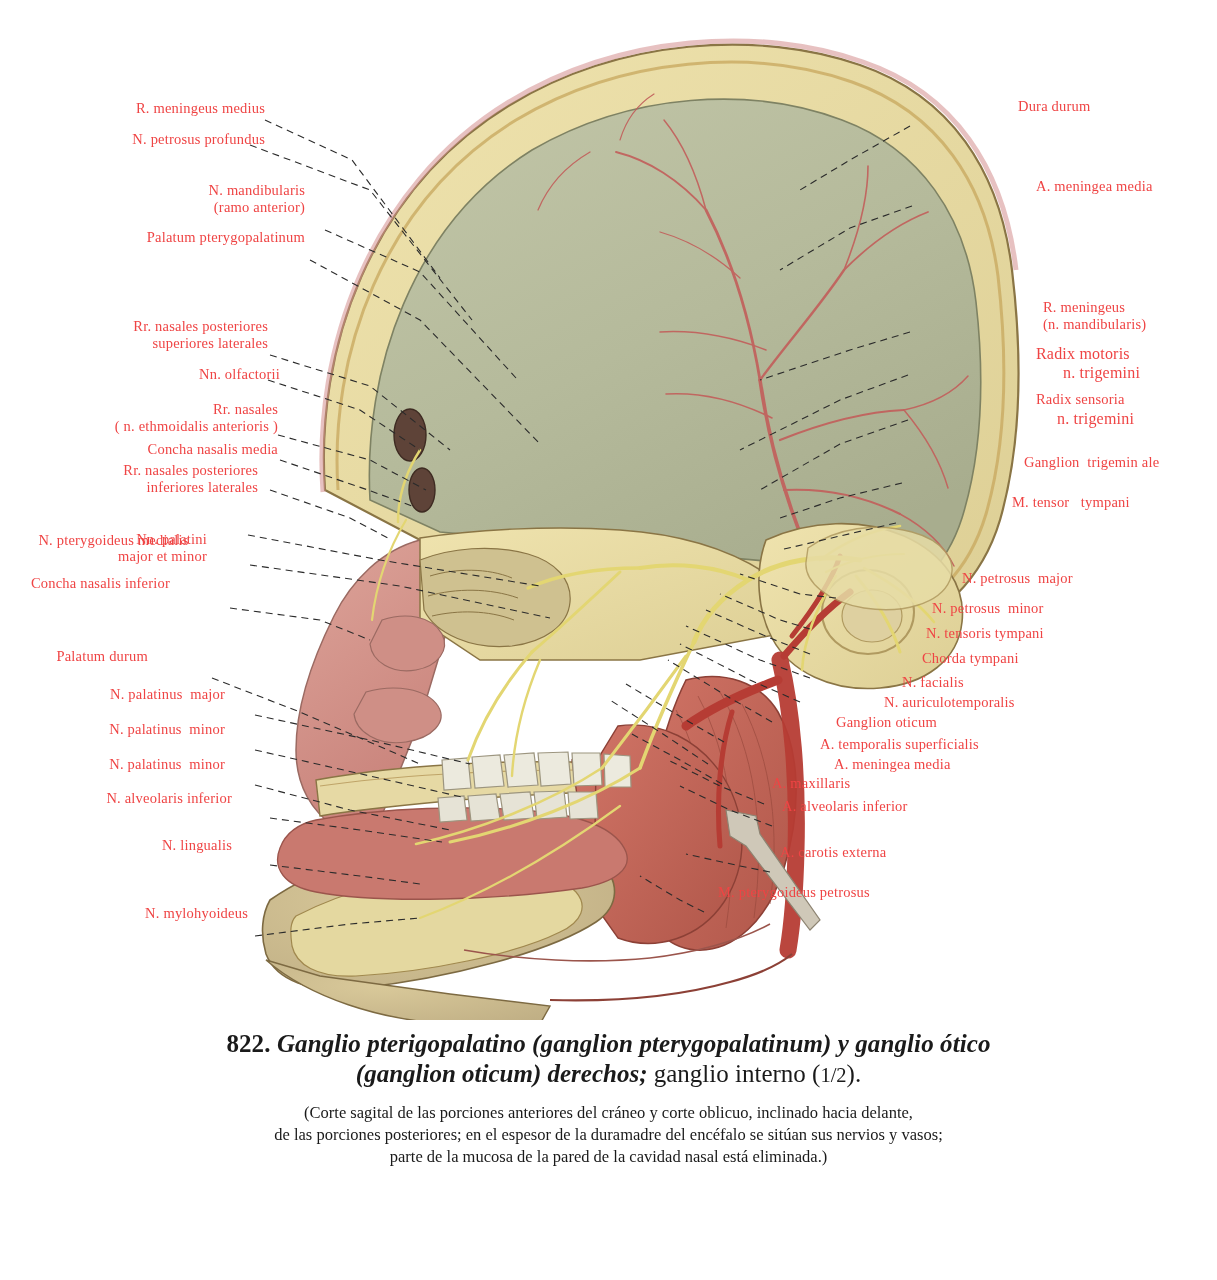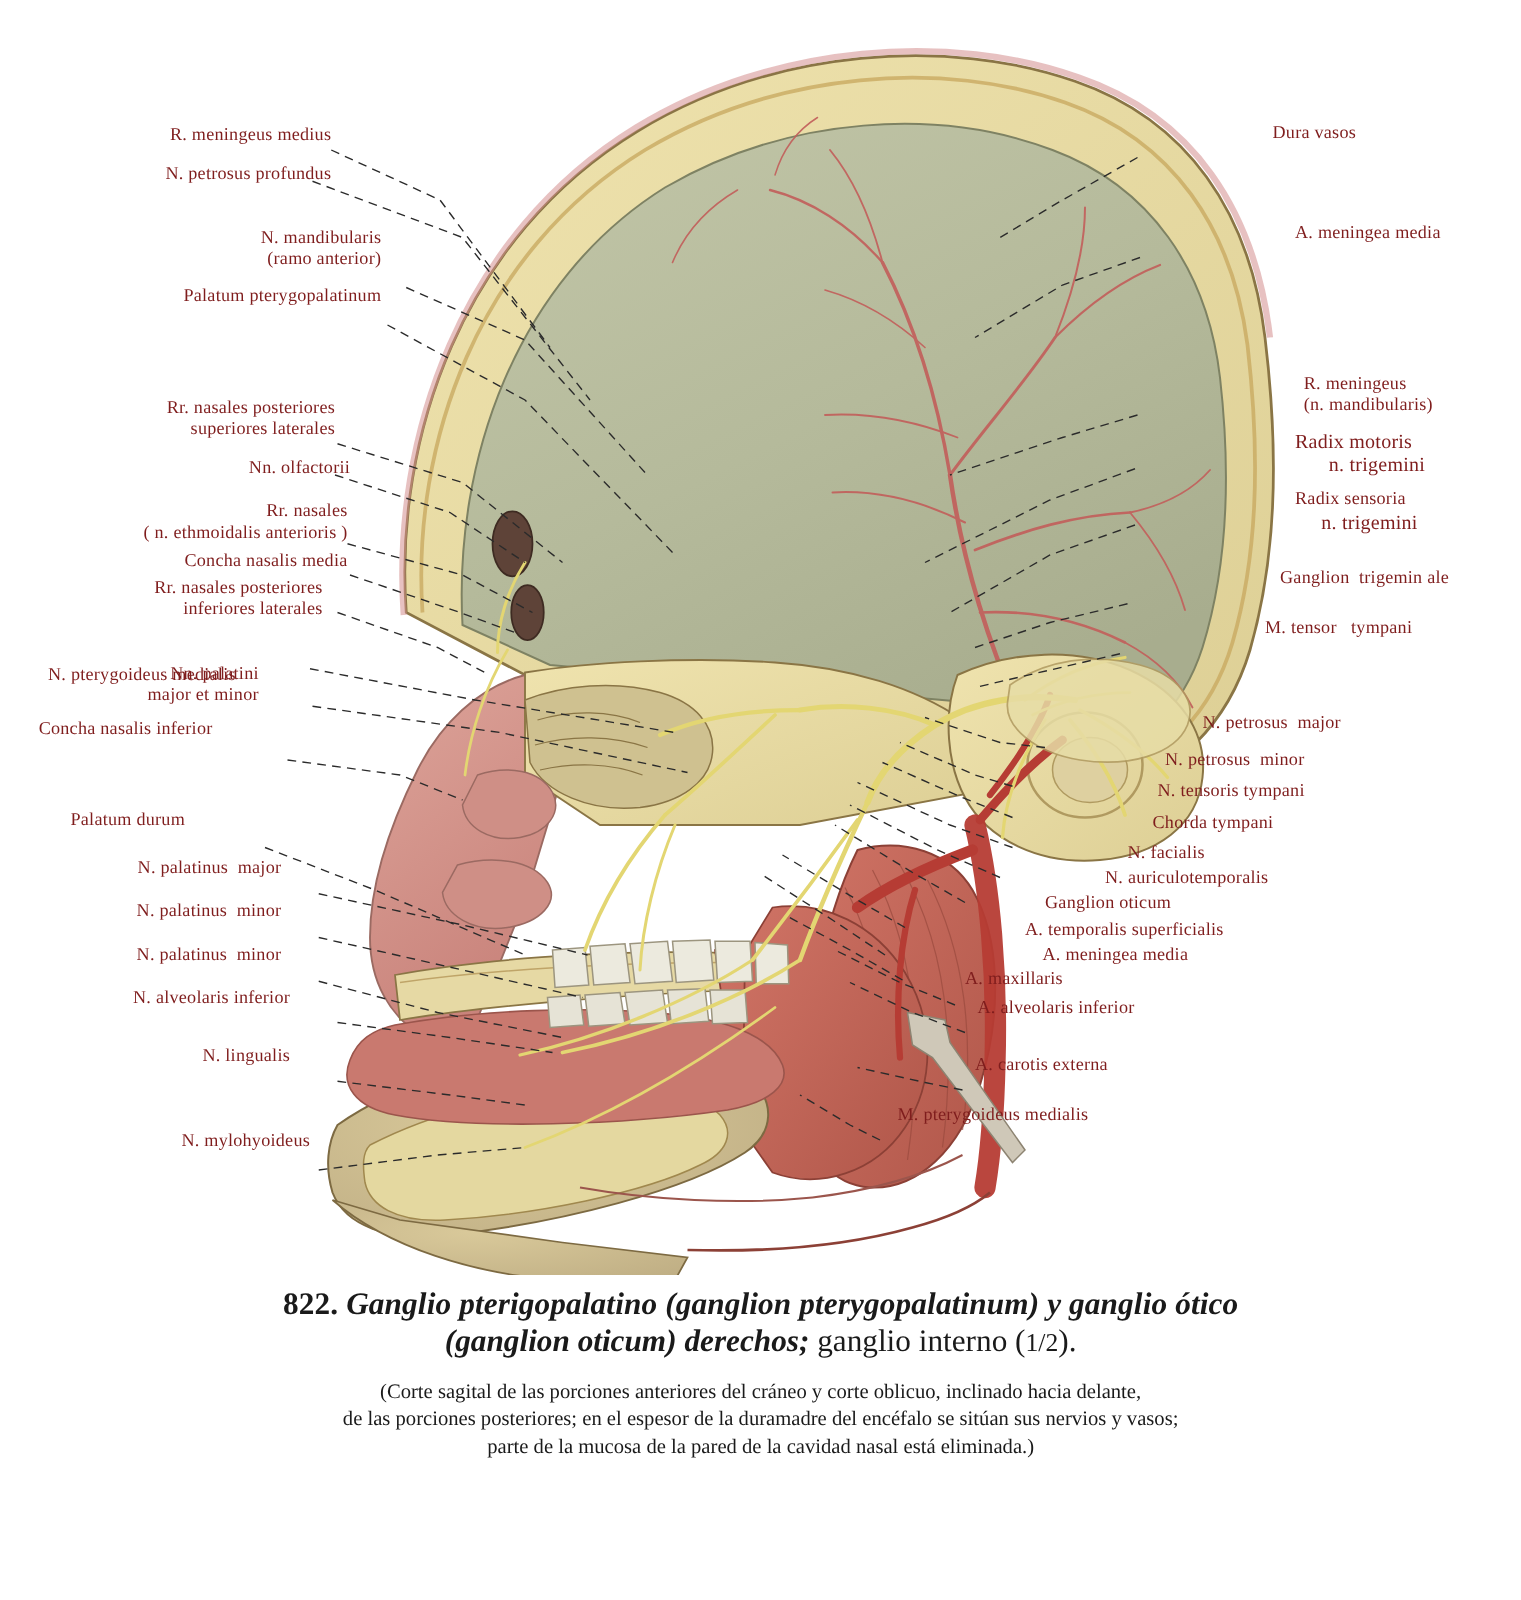--- a/index.html
+++ b/index.html
@@ -38,21 +38,21 @@
     left: 0;
     top: 0;
   }
 
   
   .label {
     position: absolute;
     font-family: "Liberation Serif", serif;
     font-size: 14.5px;
     line-height: 1.18;
-    color: #7f1d1d;
+    color: #ef4444;
     white-space: pre;
     letter-spacing: 0.2px;
   }
   .label.left {
     text-align: right;
   }
   .label.right {
     text-align: left;
   }
   .label.big {
@@ -348,21 +348,21 @@
 major et minor</div>
   <div class="label left" style="left:0px; top:575px; width:170px;">Concha nasalis inferior</div>
   <div class="label left" style="left:0px; top:648px; width:148px;">Palatum durum</div>
   <div class="label left" style="left:0px; top:686px; width:225px;">N. palatinus  major</div>
   <div class="label left" style="left:0px; top:721px; width:225px;">N. palatinus  minor</div>
   <div class="label left" style="left:0px; top:756px; width:225px;">N. palatinus  minor</div>
   <div class="label left" style="left:0px; top:790px; width:232px;">N. alveolaris inferior</div>
   <div class="label left" style="left:0px; top:837px; width:232px;">N. lingualis</div>
   <div class="label left" style="left:0px; top:905px; width:248px;">N. mylohyoideus</div>
 
-  <div class="label right" style="left:1018px; top:98px;">Dura vasos</div>
+  <div class="label right" style="left:1018px; top:98px;">Dura durum</div>
   <div class="label right" style="left:1036px; top:178px;">A. meningea media</div>
   <div class="label right" style="left:1043px; top:299px;">R. meningeus
 (n. mandibularis)</div>
   <div class="label right big" style="left:1036px; top:345px;">Radix motoris</div>
   <div class="label right small" style="left:1063px; top:364px;">n. trigemini</div>
   <div class="label right" style="left:1036px; top:391px;">Radix sensoria</div>
   <div class="label right small" style="left:1057px; top:410px;">n. trigemini</div>
   <div class="label right" style="left:1024px; top:454px;">Ganglion  trigemin ale</div>
   <div class="label right" style="left:1012px; top:494px;">M. tensor   tympani</div>
   <div class="label right" style="left:962px; top:570px;">N. petrosus  major</div>
@@ -370,21 +370,21 @@
   <div class="label right" style="left:926px; top:625px;">N. tensoris tympani</div>
   <div class="label right" style="left:922px; top:650px;">Chorda tympani</div>
   <div class="label right" style="left:902px; top:674px;">N. facialis</div>
   <div class="label right" style="left:884px; top:694px;">N. auriculotemporalis</div>
   <div class="label right" style="left:836px; top:714px;">Ganglion oticum</div>
   <div class="label right" style="left:820px; top:736px;">A. temporalis superficialis</div>
   <div class="label right" style="left:834px; top:756px;">A. meningea media</div>
   <div class="label right" style="left:772px; top:775px;">A. maxillaris</div>
   <div class="label right" style="left:782px; top:798px;">A. alveolaris inferior</div>
   <div class="label right" style="left:780px; top:844px;">A. carotis externa</div>
-  <div class="label right" style="left:718px; top:884px;">M. pterygoideus medialis</div>
+  <div class="label right" style="left:718px; top:884px;">M. pterygoideus petrosus</div>
 
   <div id="caption">
     <div class="line1">
       <span class="num">822.</span>
       <span>Ganglio pterigopalatino (ganglion pterygopalatinum) y ganglio ótico</span>
     </div>
     <div class="line2">
       <span>(ganglion oticum) derechos;</span><span class="roman"> ganglio interno (</span><span class="roman frac">1/2</span><span class="roman">).</span>
     </div>
     <div class="sub">

